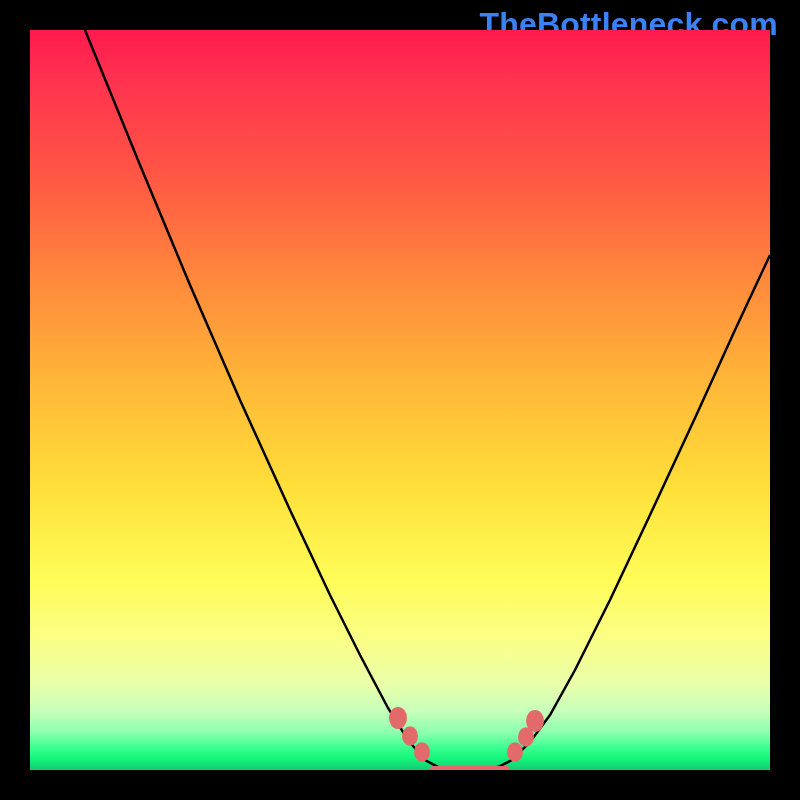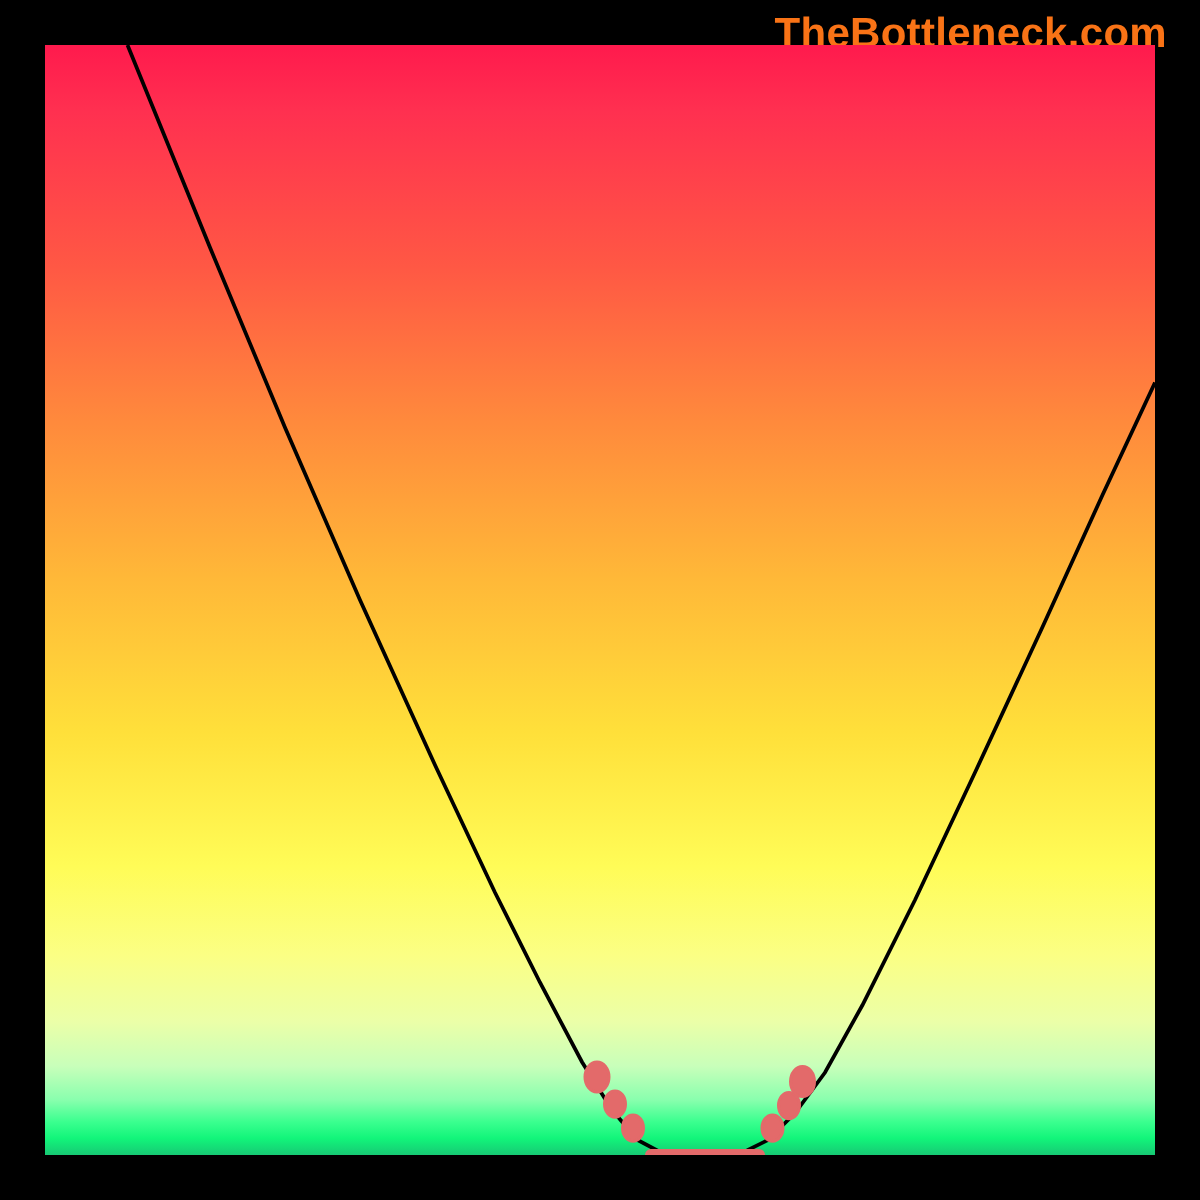--- a/index.html
+++ b/index.html
@@ -48,23 +48,23 @@
       #3bff8f 97%,
       #12f57a 98.5%,
       #17c974 100%
     );
   }
   .watermark {
     position: absolute;
     top: 6px;
     right: 22px;
     font-family: Arial, Helvetica, sans-serif;
-    font-size: 28px;
+    font-size: 32px;
     font-weight: 600;
-    color: #f97316;
+    color: #3b82f6;
     letter-spacing: 0.2px;
   }
   svg.curve {
     position: absolute;
     left: 0;
     top: 0;
     width: 740px;
     height: 740px;
     overflow: visible;
   }

